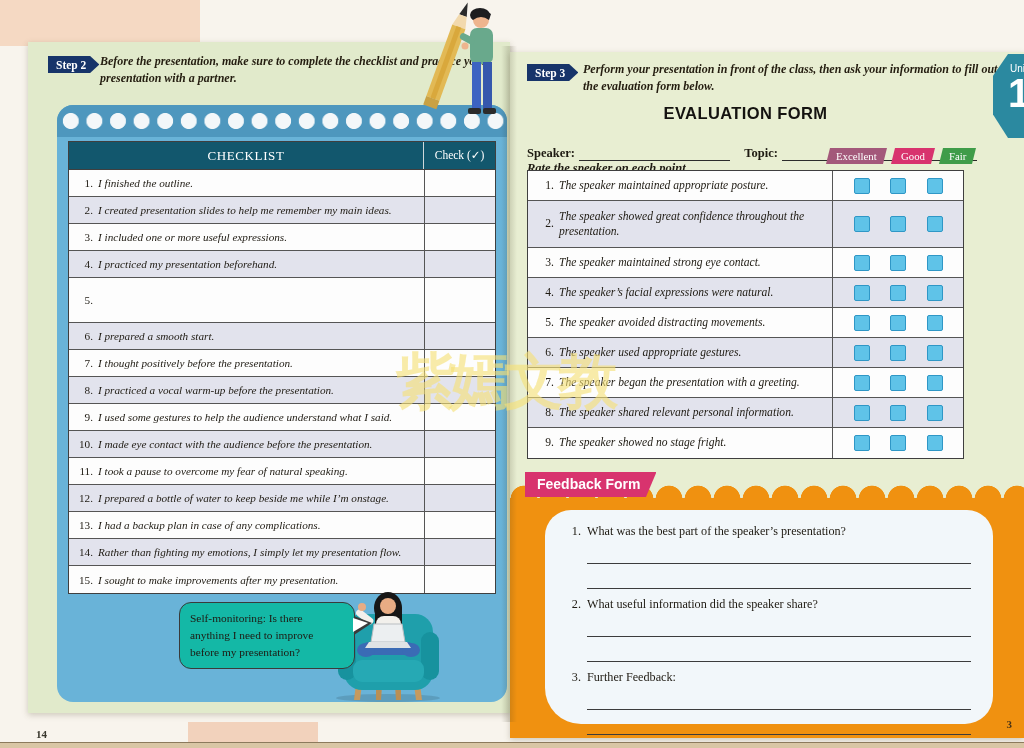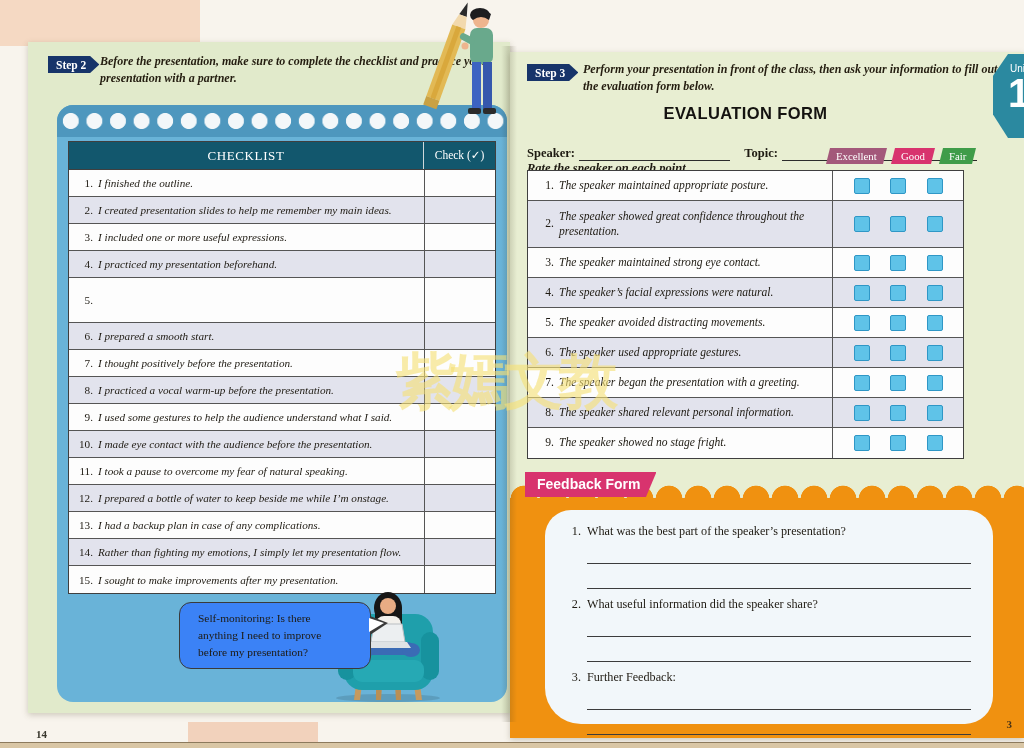--- a/index.html
+++ b/index.html
@@ -37,22 +37,22 @@
   .crow:last-child{border-bottom:none;}
   .ctable .crow:nth-child(odd){background:#e2e3ed;}
   .ct{flex:1;display:flex;align-items:center;padding:1px 4px 1px 4px;border-right:1px solid #555;align-self:stretch;
       font-size:11.2px;line-height:1.25;}
   .cnum{width:20px;text-align:right;margin-right:5px;flex:none;}
   .citem{flex:1;font-style:italic;}
   .cck{width:70px;flex:none;align-self:stretch;}
   .h27{height:27px;}.h45{height:45px;}
 
   
-  .bubble{position:absolute;left:122px;top:497px;width:154px;background:#3b82f6;border:1.6px solid #3a3a3a;
-          border-radius:12px;padding:7px 18px;font-size:11.4px;line-height:1.5;z-index:5;}
+  .bubble{position:absolute;left:122px;top:497px;width:154px;background:#14b8a6;border:1.6px solid #3a3a3a;
+          border-radius:12px;padding:7px 10px;font-size:11.4px;line-height:1.5;z-index:5;}
   .bubble::before{content:'';position:absolute;right:-18px;top:13px;border-left:18px solid #3a3a3a;
                   border-top:7px solid transparent;border-bottom:12px solid transparent;}
   .bubble::after{content:'';position:absolute;right:-14px;top:15px;border-left:15px solid #fff;
                  border-top:5px solid transparent;border-bottom:9px solid transparent;}
   .womansvg{position:absolute;left:269px;top:475px;z-index:4;}
 
   .ledge{position:absolute;left:38px;top:705px;width:460px;border-top:1.5px solid #75705f;opacity:.55;}
   .pnum14{position:absolute;left:36px;top:728px;font-weight:bold;font-size:11px;color:#3a382e;}
 
   

